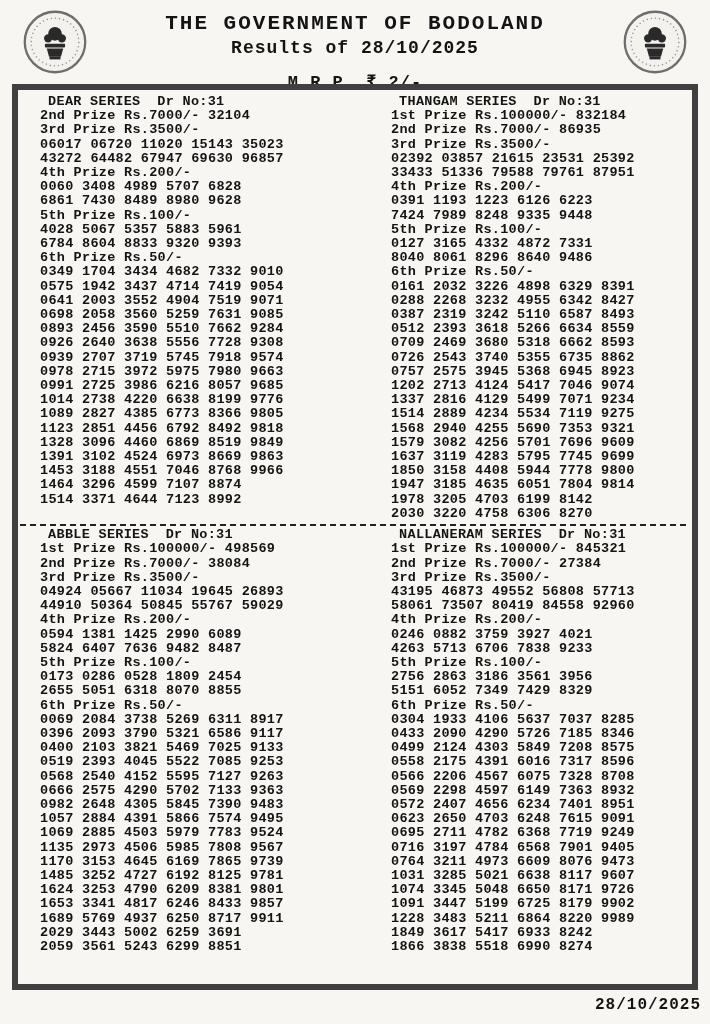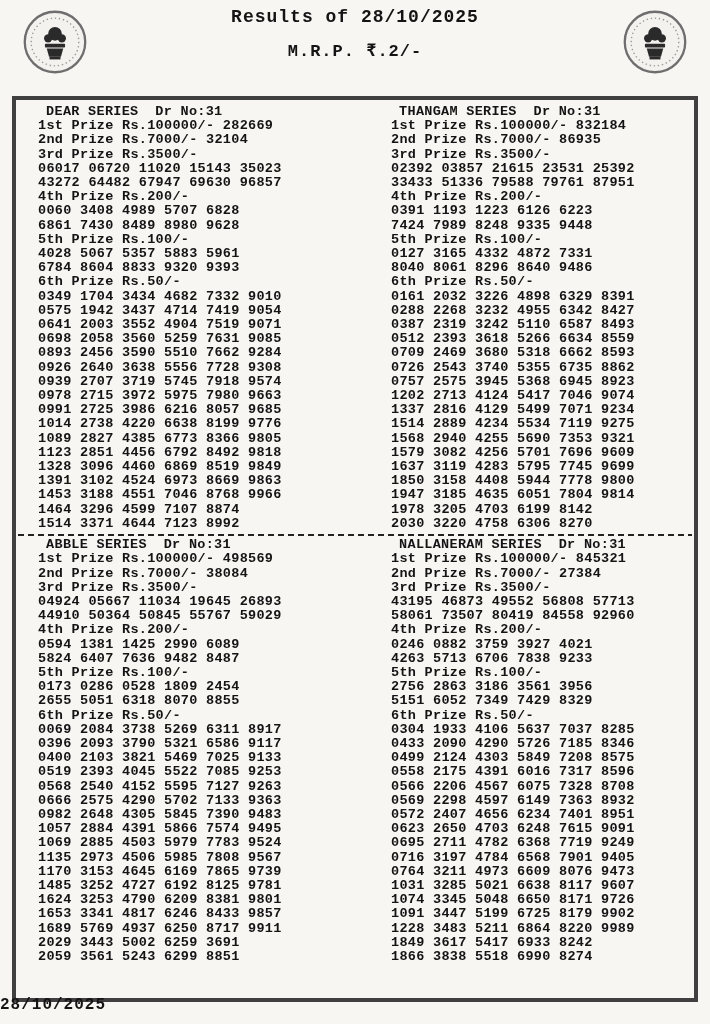--- a/index.html
+++ b/index.html
@@ -16,81 +16,81 @@
   .hdr { display:flex; align-items:flex-start; justify-content:space-between;
          padding:4px 22px 0 22px; height:80px; box-sizing:border-box; }
   .emblem { width:66px; height:68px; flex:0 0 auto; margin-top:4px; }
   .hdr-text { flex:1; text-align:center; font-weight:bold; }
   .hdr-title { font-size:21px; letter-spacing:2px; margin-top:8px; }
   .hdr-sub   { font-size:18px; letter-spacing:1px; margin-top:3px; }
   .hdr-mrp   { font-size:17px; letter-spacing:1px; margin-top:13px; }
 
   
   .results-box {
-    position:absolute; left:12px; top:96px; width:686px; height:906px;
-    border:4px solid #404040; box-sizing:border-box;
+    position:absolute; left:12px; top:84px; width:686px; height:906px;
+    border:6px solid #404040; box-sizing:border-box;
     padding-top:5px;
   }
   .half { display:flex; }
   .col { width:50%; box-sizing:border-box; padding-left:22px; }
   .col.right { padding-left:36px; }
   .ln {
     font-weight:bold; font-size:13.5px; line-height:14.2px;
     letter-spacing:0.3px; white-space:pre;
   }
   .ln.ttl { padding-left:1ch; }
   .divider {
     height:3px; margin:2px 2px;
     background:repeating-linear-gradient(90deg,#222 0 6px,transparent 6px 10px);
     background-position:center; background-size:100% 2px; background-repeat:no-repeat;
   }
 
   
-  .ftr { position:absolute; left:0; top:996px; width:701px; text-align:left;
+  .ftr { position:absolute; left:0; top:996px; width:701px; text-align:right;
          font-weight:bold; font-size:16px; letter-spacing:1px; }
 </style>
 </head>
 <body>
 
 <div class="page">
 
   <div class="hdr">
     <svg class="emblem" viewBox="0 0 72 72">
       <circle cx="36" cy="36" r="33" fill="#f3f2ee" stroke="#6e6e6e" stroke-width="2.5"></circle>
       <circle cx="36" cy="36" r="26" fill="none" stroke="#9a9a9a" stroke-width="1.5" stroke-dasharray="1.5 3"></circle>
       <circle cx="36" cy="27" r="7.5" fill="#2a2a2a"></circle>
       <circle cx="28.5" cy="32" r="4.5" fill="#2a2a2a"></circle>
       <circle cx="43.5" cy="32" r="4.5" fill="#2a2a2a"></circle>
       <rect x="25" y="38" width="22" height="4" rx="1" fill="#2a2a2a"></rect>
       <path d="M27 43 L45 43 L42.5 52 L29.5 52 Z" fill="#2a2a2a"></path>
       <rect x="30" y="52" width="12" height="3" fill="#2a2a2a"></rect>
     </svg>
 
     <div class="hdr-text">
+      <div class="hdr-title">THE GOVERNMENT OF BODOLAND</div>
       <div class="hdr-sub">Results of 28/10/2025</div>
       <div class="hdr-mrp">M.R.P.  ₹.2/-</div>
     </div>
 
     <svg class="emblem" viewBox="0 0 72 72">
       <circle cx="36" cy="36" r="33" fill="#f3f2ee" stroke="#6e6e6e" stroke-width="2.5"></circle>
       <circle cx="36" cy="36" r="26" fill="none" stroke="#9a9a9a" stroke-width="1.5" stroke-dasharray="1.5 3"></circle>
       <circle cx="36" cy="27" r="7.5" fill="#2a2a2a"></circle>
       <circle cx="28.5" cy="32" r="4.5" fill="#2a2a2a"></circle>
       <circle cx="43.5" cy="32" r="4.5" fill="#2a2a2a"></circle>
       <rect x="25" y="38" width="22" height="4" rx="1" fill="#2a2a2a"></rect>
       <path d="M27 43 L45 43 L42.5 52 L29.5 52 Z" fill="#2a2a2a"></path>
       <rect x="30" y="52" width="12" height="3" fill="#2a2a2a"></rect>
     </svg>
   </div>
 
   <div class="results-box">
     <div class="half">
       <section class="col">
           <div class="ln ttl">DEAR SERIES  Dr No:31</div>
-          <div class="ln">1st Prize Rs.100000/- 282669</div>
           <div class="ln">2nd Prize Rs.7000/- 32104</div>
           <div class="ln">3rd Prize Rs.3500/-</div>
           <div class="ln">06017 06720 11020 15143 35023</div>
           <div class="ln">43272 64482 67947 69630 96857</div>
           <div class="ln">4th Prize Rs.200/-</div>
           <div class="ln">0060 3408 4989 5707 6828</div>
           <div class="ln">6861 7430 8489 8980 9628</div>
           <div class="ln">5th Prize Rs.100/-</div>
           <div class="ln">4028 5067 5357 5883 5961</div>
           <div class="ln">6784 8604 8833 9320 9393</div>

